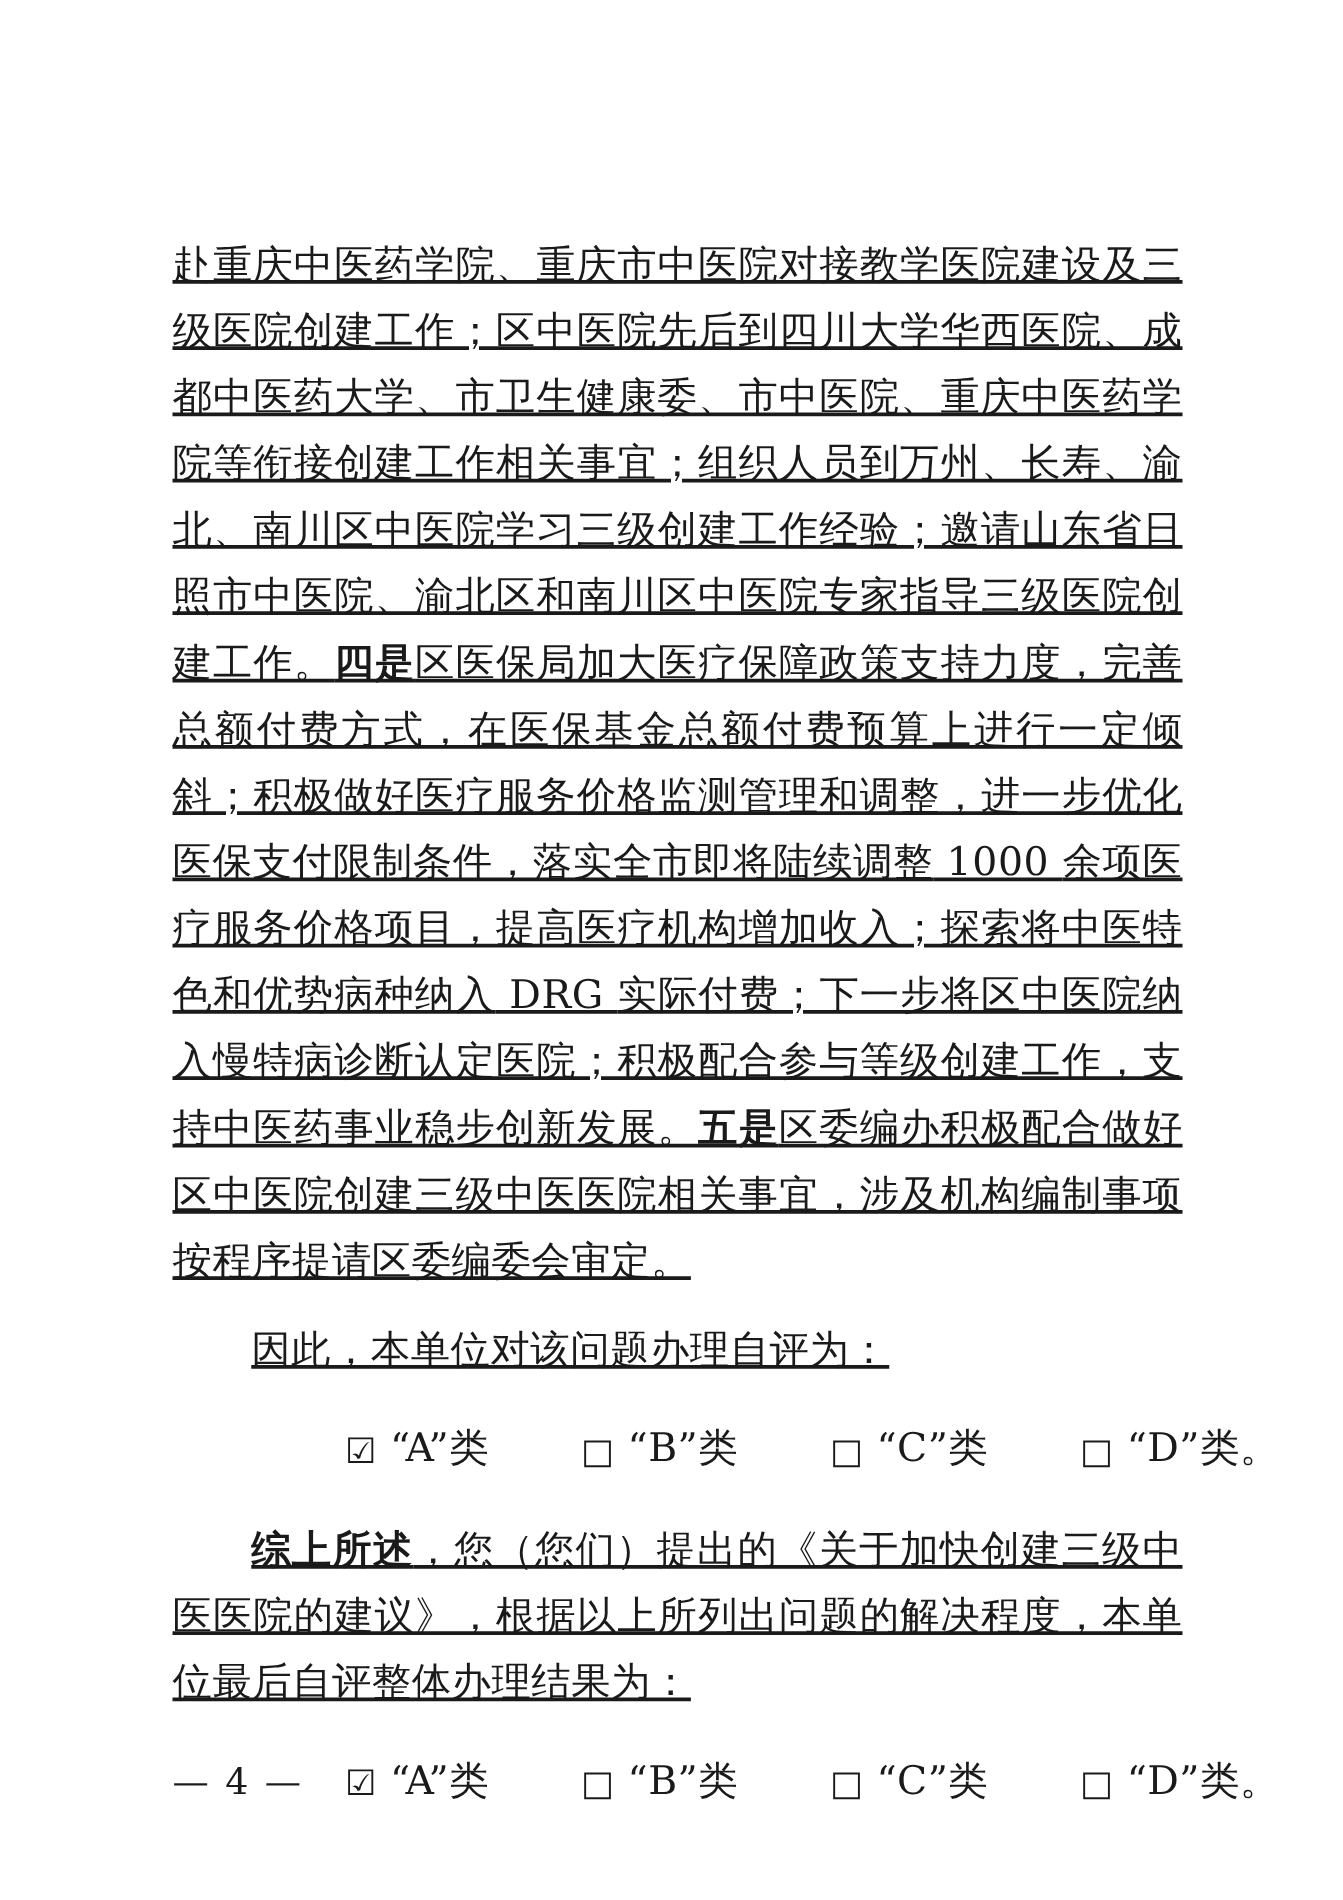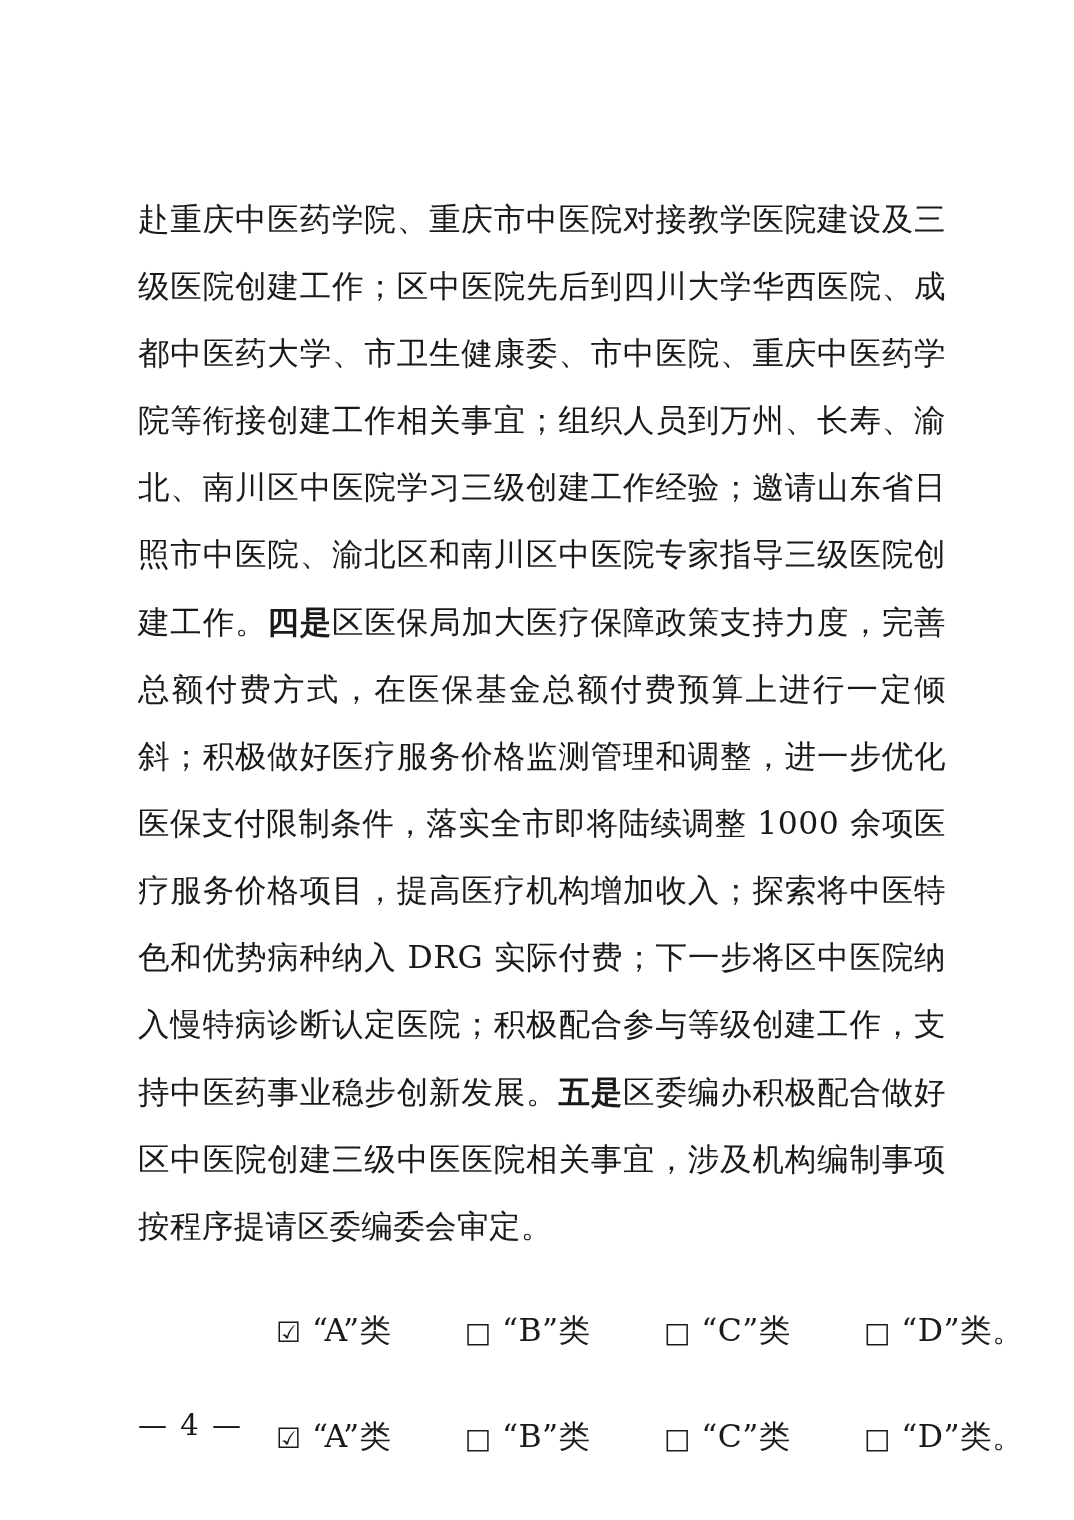--- a/index.html
+++ b/index.html
@@ -23,26 +23,27 @@
     overflow: hidden;
   }
   .content {
     position: absolute;
     left: 138px;
     top: 186px;
     width: 808px;
   }
   .para {
     font-size: 31.5px;
-    line-height: 67px;
+    line-height: 53px;
     text-align: justify;
     text-justify: inter-ideograph;
     letter-spacing: 0.4px;
     margin: 0;
     word-break: break-all;
+    text-decoration: underline;
   }
   .para.indent {
     text-indent: 63px;
   }
   .b {
     font-weight: bold;
   }
   .latin {
     font-family: "DejaVu Serif", "Liberation Serif", serif;
     letter-spacing: 0.5px;
@@ -77,27 +78,29 @@
 </head>
 <body>
 
 <div class="page">
   <div class="content">
 
     <p class="para" id="p1"><span>赴重庆中医药学院、重庆市中医院对接教学医院建设及三级医院创建工作；区中医院先后到四川大学华西医院、成都中医药大学、市卫生健康委、市中医院、重庆中医药学院等衔接创建工作相关事宜；组织人员到万州、长寿、渝北、南川区中医院学习三级创建工作经验；邀请山东省日照市中医院、渝北区和南川区中医院专家指导三级医院创建工作。</span><span class="b">四是</span><span>区医保局加大医疗保障政策支持力度，完善总额付费方式，在医保基金总额付费预算上进行一定倾斜；积极做好医疗服务价格监测管理和调整，进一步优化医保支付限制条件，落实全市即将陆续调整</span><span class="latin"> 1000 </span><span>余项医疗服务价格项目，提高医疗机构增加收入；探索将中医特色和优势病种纳入</span><span class="latin"> DRG </span><span>实际付费；下一步将区中医院纳入慢特病诊断认定医院；积极配合参与等级创建工作，支持中医药事业稳步创新发展。</span><span class="b">五是</span><span>区委编办积极配合做好区中医院创建三级中医医院相关事宜，涉及机构编制事项按程序提请区委编委会审定。</span></p>
 
     <div class="gap-md"></div>
 
+    <p class="para indent" id="p2"><span>因此，本单位对该问题办理自评为：</span></p>
 
     <div class="gap-sm"></div>
 
     <p class="choices" id="r1"><span><span class="box">☑</span> <span>“A”类</span></span> <span><span class="box">□</span> <span>“B”类</span></span> <span><span class="box">□</span> <span>“C”类</span></span> <span><span class="box">□</span> <span>“D”类。</span></span></p>
 
     <div class="gap-sm"></div>
 
+    <p class="para indent" id="p3"><span class="b">综上所述</span><span>，您（您们）提出的《关于加快创建三级中医医院的建议》，根据以上所列出问题的解决程度，本单位最后自评整体办理结果为：</span></p>
 
     <div class="gap-sm"></div>
 
     <p class="choices" id="r2"><span><span class="box">☑</span> <span>“A”类</span></span> <span><span class="box">□</span> <span>“B”类</span></span> <span><span class="box">□</span> <span>“C”类</span></span> <span><span class="box">□</span> <span>“D”类。</span></span></p>
 
   </div>
 
   <div class="pagenum">— 4 —</div>
 </div>
 

